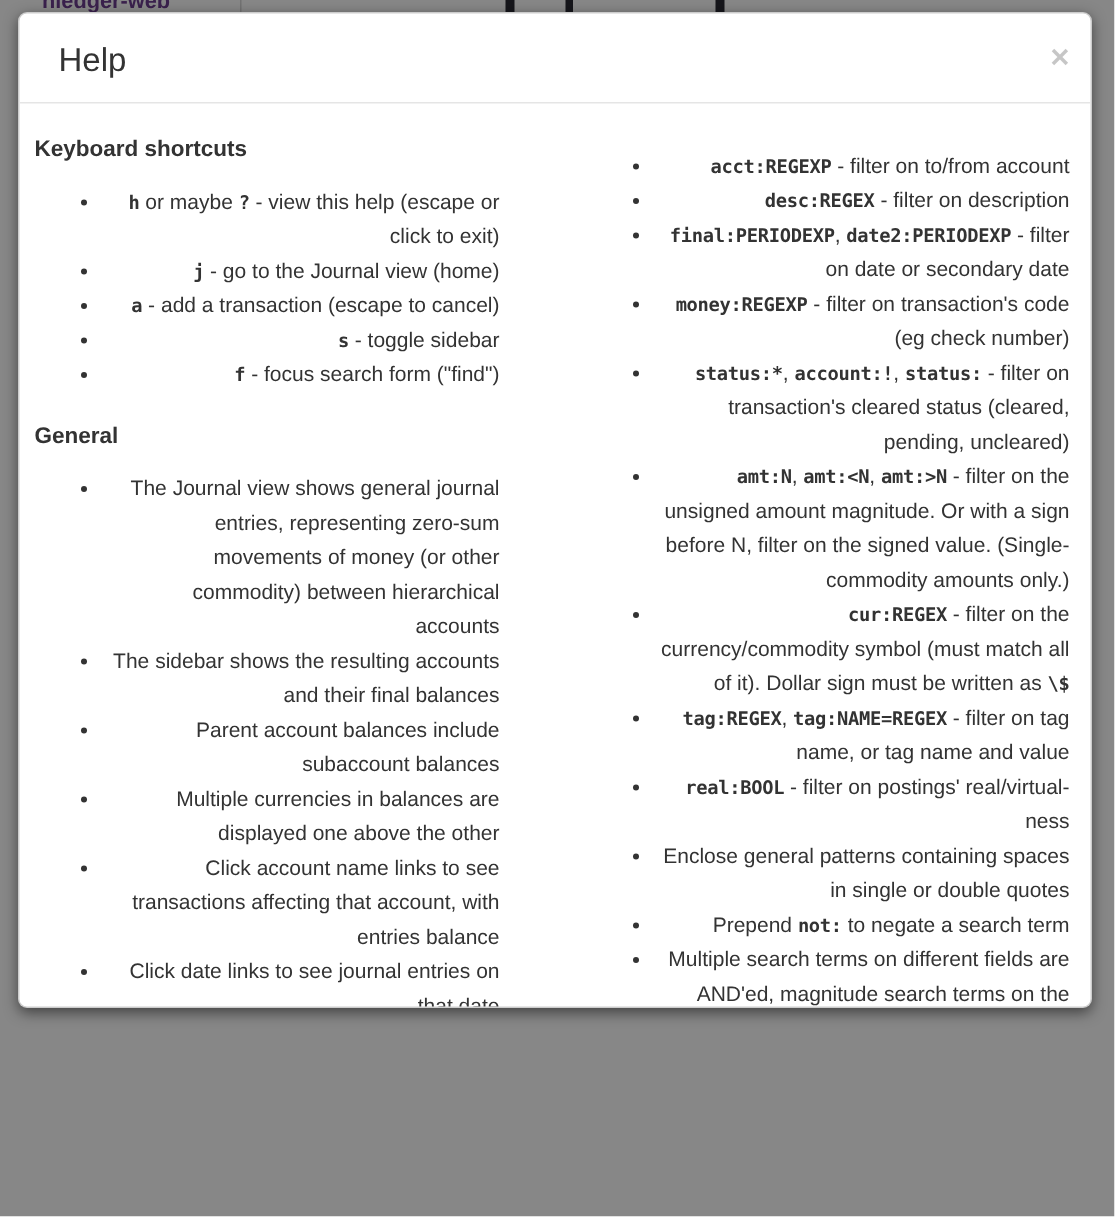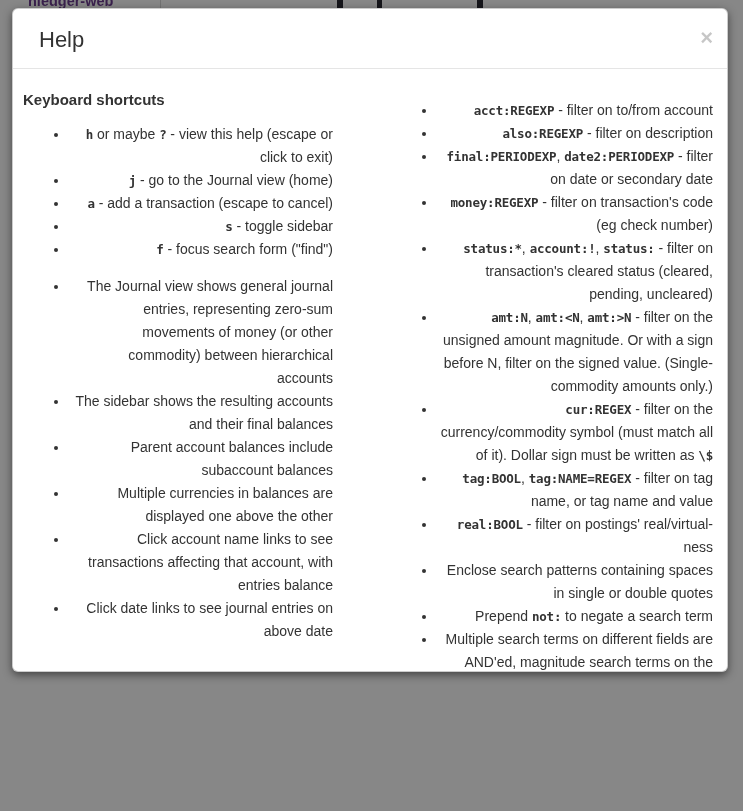--- a/index.html
+++ b/index.html
@@ -98,40 +98,41 @@
   <div class="modal-body">
     <div class="col col-left">
       <div class="section-heading">Keyboard shortcuts</div>
       <ul class="help-list">
           <li><code>h</code> or maybe <code>?</code> - view this help (escape or click to exit)</li>
           <li><code>j</code> - go to the Journal view (home)</li>
           <li><code>a</code> - add a transaction (escape to cancel)</li>
           <li><code>s</code> - toggle sidebar</li>
           <li><code>f</code> - focus search form ("find")</li>
         </ul>
+      <div class="section-heading">General</div>
       <ul class="help-list">
           <li>The Journal view shows general journal entries, representing zero-sum movements of money (or other commodity) between hierarchical accounts</li>
           <li>The sidebar shows the resulting accounts and their final balances</li>
           <li>Parent account balances include subaccount balances</li>
           <li>Multiple currencies in balances are displayed one above the other</li>
           <li>Click account name links to see transactions affecting that account, with entries balance</li>
-          <li>Click date links to see journal entries on above date</li>
+          <li>Click date links to see journal entries on that date</li>
         </ul>
     </div>
     <div class="col col-right">
       <ul class="help-list">
           <li><code>acct:REGEXP</code> - filter on to/from account</li>
-          <li><code>also:REGEXP</code> - filter on description</li>
+          <li><code>desc:REGEX</code> - filter on description</li>
           <li><code>final:PERIODEXP</code>, <code>date2:PERIODEXP</code> - filter on date or secondary date</li>
           <li><code>money:REGEXP</code> - filter on transaction's code (eg check number)</li>
           <li><code>status:*</code>, <code>account:!</code>, <code>status:</code> - filter on transaction's cleared status (cleared, pending, uncleared)</li>
           <li><code>amt:N</code>, <code>amt:&lt;N</code>, <code>amt:&gt;N</code> - filter on the unsigned amount magnitude. Or with a sign before N, filter on the signed value. (Single-commodity amounts only.)</li>
           <li><code>cur:REGEX</code> - filter on the currency/commodity symbol (must match all of it). Dollar sign must be written as <code>\$</code></li>
-          <li><code>tag:BOOL</code>, <code>tag:NAME=REGEX</code> - filter on tag name, or tag name and value</li>
+          <li><code>tag:REGEX</code>, <code>tag:NAME=REGEX</code> - filter on tag name, or tag name and value</li>
           <li><code>real:BOOL</code> - filter on postings' real/virtual-ness</li>
-          <li>Enclose search patterns containing spaces in single or double quotes</li>
+          <li>Enclose general patterns containing spaces in single or double quotes</li>
           <li>Prepend <code>not:</code> to negate a search term</li>
           <li>Multiple search terms on different fields are AND'ed, magnitude search terms on the same field are OR'ed</li>
           <li>These search terms also work with command-line hledger</li>
         </ul>
     </div>
   </div>
 </div>
 
 </body></html>

